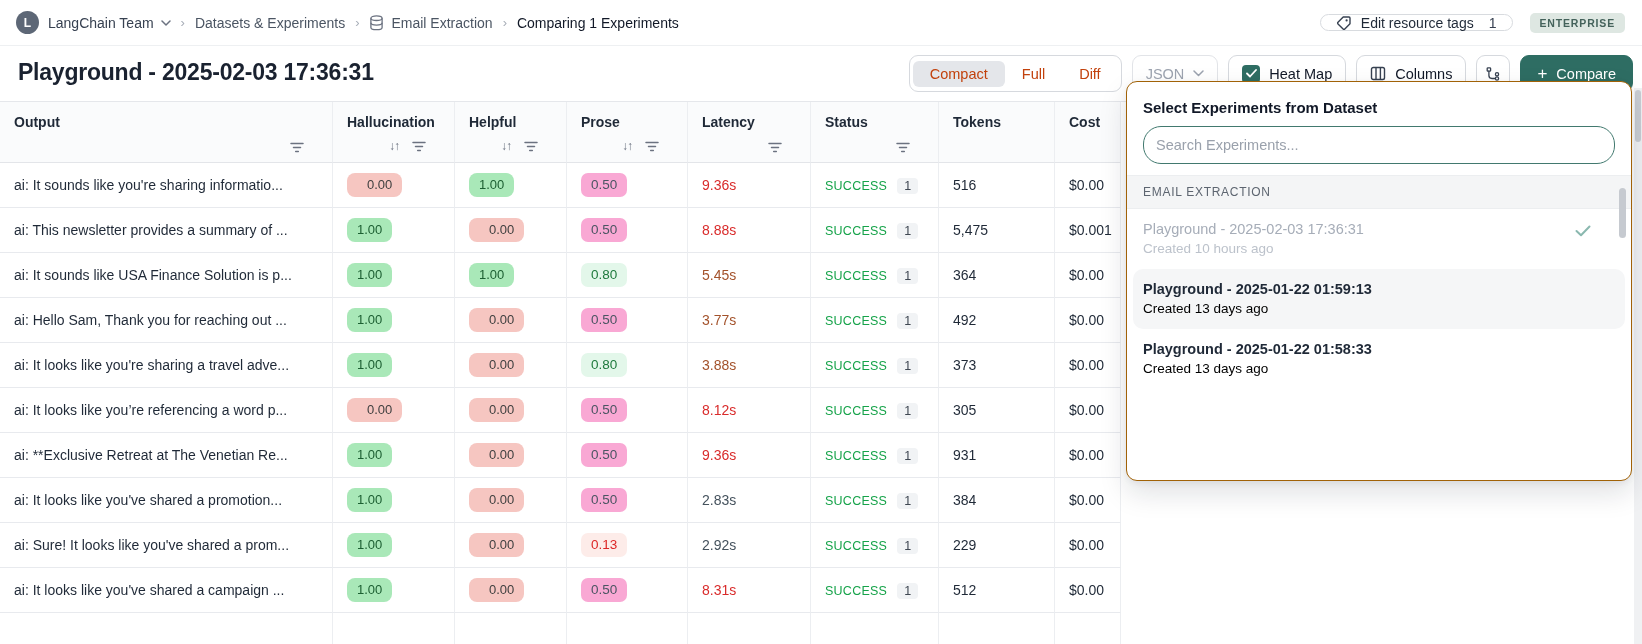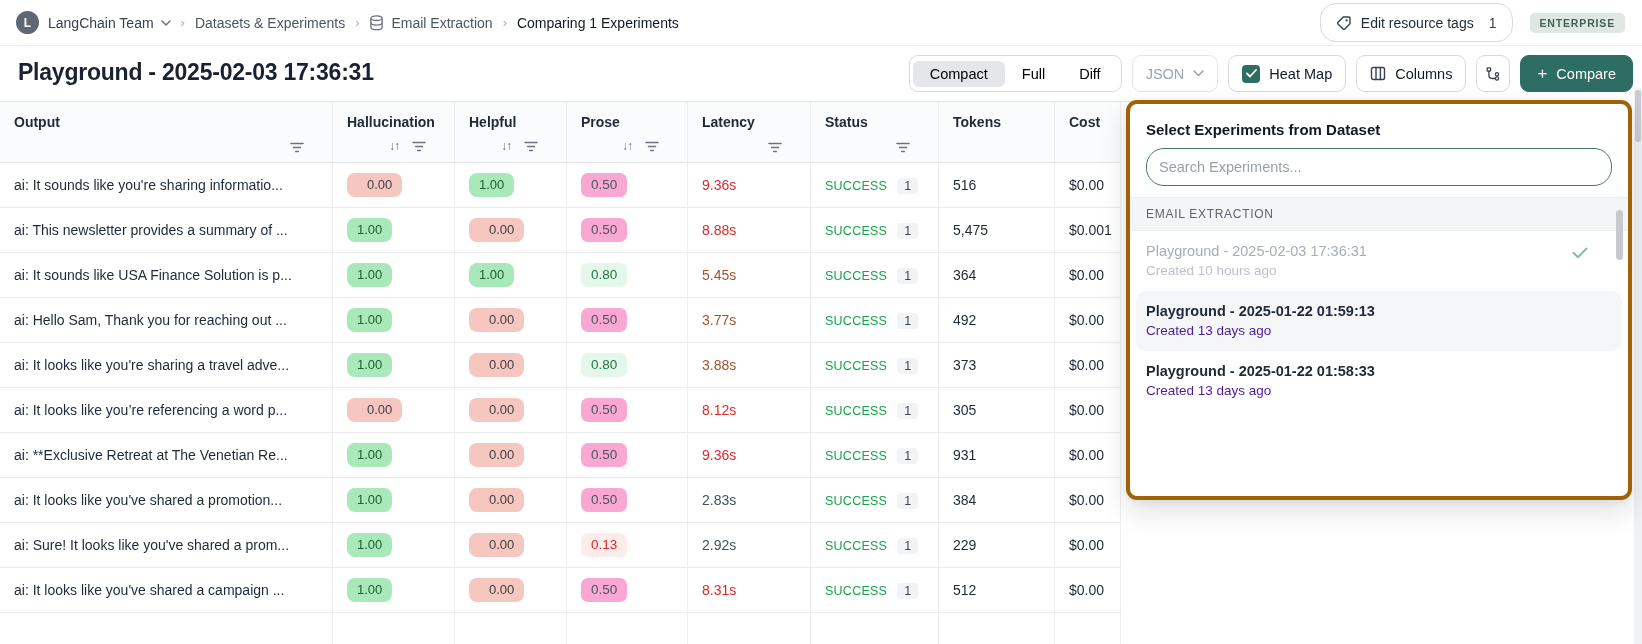--- a/index.html
+++ b/index.html
@@ -24,42 +24,42 @@
     cursor:pointer; flex:0 0 auto;
   }
   .crumb-team { display:flex; align-items:center; gap:7px; color:#374151; cursor:pointer; }
   .crumb { color:#4b5563; cursor:pointer; display:flex; align-items:center; gap:7px; }
   .crumb-current { color:#111827; }
   .sep { color:#a8aeb8; font-size:13px; margin:0 1px; }
   .icon-svg { display:inline-flex; align-items:center; }
 
   .topbar-right { display:flex; align-items:center; gap:17px; }
   .tags-pill {
-    display:flex; align-items:center; gap:9px; height:39px; padding:0 15px;
+    display:flex; align-items:center; gap:9px; height:17px; padding:0 15px;
     border:1px solid #d8dbdf; border-radius:16px; background:#fff; cursor:pointer;
     font-size:14px; color:#1f2937;
   }
   .tags-count { color:#374151; margin-left:6px; }
   .plan-badge {
     height:20px; padding:0 10px; border-radius:5px; background:#dee7e2; color:#44625b;
     font-size:10.5px; font-weight:700; letter-spacing:.08em; display:flex; align-items:center;
   }
 
   
   .titlebar { position:absolute; top:46px; left:0; width:1642px; height:55px; background:#fff; }
   .page-title {
     position:absolute; left:18px; top:13px; font-size:23px; font-weight:600;
     color:#1a2230; letter-spacing:-0.01em;
   }
   .toolbar { position:absolute; right:9px; top:9px; display:flex; align-items:center; gap:10px; }
   .seg-group {
     display:flex; align-items:center; height:37px; border:1px solid #d6d9de; border-radius:9px;
     background:#fff; padding:3px;
   }
-  .seg { padding:5px 17px; font-size:14.5px; color:#000000; font-weight:500; border-radius:6px; cursor:pointer; }
+  .seg { padding:5px 17px; font-size:14.5px; color:#c2410c; font-weight:500; border-radius:6px; cursor:pointer; }
   .seg.active { background:#e4e6ea; }
   .tb-btn {
     display:flex; align-items:center; gap:9px; height:37px; padding:0 13px;
     border:1px solid #d6d9de; border-radius:9px; background:#fff; cursor:pointer;
     font-size:14.5px; color:#111827; font-weight:500;
   }
   .tb-btn.disabled { color:#9ca3af; border-color:#e2e4e8; }
   .tb-btn.icon-only { padding:0 8px; }
   .checkbox {
     width:18px; height:18px; border-radius:4px; background:#2e6d63;
@@ -110,22 +110,22 @@
   .lat.mid  { color:#a3522b; }
   .lat.low  { color:#45525d; }
   .success { color:#16a34a; font-weight:400; font-size:12.5px; letter-spacing:.02em; }
   .runcount {
     display:inline-block; margin-left:10px; background:#f1f3f5; color:#3f4752;
     border-radius:4px; padding:1px 7px; font-size:12.5px;
   }
 
   
   .panel {
-    position:absolute; left:1126px; top:100px; width:506px; height:400px;
-    background:#fff; border:4px solid #a16207; border-radius:11px;
+    position:absolute; left:1126px; top:81px; width:506px; height:400px;
+    background:#fff; border:1px solid #a16207; border-radius:11px;
     box-shadow:0 12px 28px rgba(15,23,42,.13), 0 2px 6px rgba(15,23,42,.06);
     overflow:hidden; z-index:5;
   }
   .panel-title { font-size:15px; font-weight:600; color:#111827; padding:17px 16px 10px 16px; }
   .search-box {
     margin:0 16px 11px 16px; height:38px; border:1.5px solid #42796f; border-radius:18px;
     display:flex; align-items:center; padding:0 12px; background:#fff;
   }
   .search-box input {
     border:none; outline:none; width:100%; font-size:14.5px; color:#1f2937;
@@ -133,21 +133,21 @@
   }
   .search-box input::placeholder { color:#9aa1ac; }
   .group-header {
     background:#f4f5f6; color:#5d6570; font-size:12px; font-weight:500; letter-spacing:.06em;
     padding:9px 16px; border-top:1px solid #eceef0; border-bottom:1px solid #eceef0;
   }
   .exp-list { position:relative; }
   .exp-item { position:relative; padding:12px 16px 13px 16px; cursor:pointer; }
   .exp-item.highlighted { background:#f5f6f7; border-radius:10px; margin:0 6px; padding:12px 10px 13px 10px; }
   .exp-name { font-size:14.5px; font-weight:600; color:#1f2937; margin-bottom:4px; }
-  .exp-created { font-size:13.5px; color:#4c1d95; }
+  .exp-created { font-size:13.5px; color:#000000; }
   .exp-item.disabled .exp-name { color:#a6adb8; font-weight:500; }
   .exp-item.disabled .exp-created { color:#bcc2cb; }
   .exp-check { position:absolute; right:40px; top:14px; }
   .panel-scroll-thumb {
     position:absolute; right:5px; top:106px; width:7px; height:50px;
     background:#c6cad0; border-radius:4px; cursor:pointer;
   }
 
   
   .page-scrollbar {

